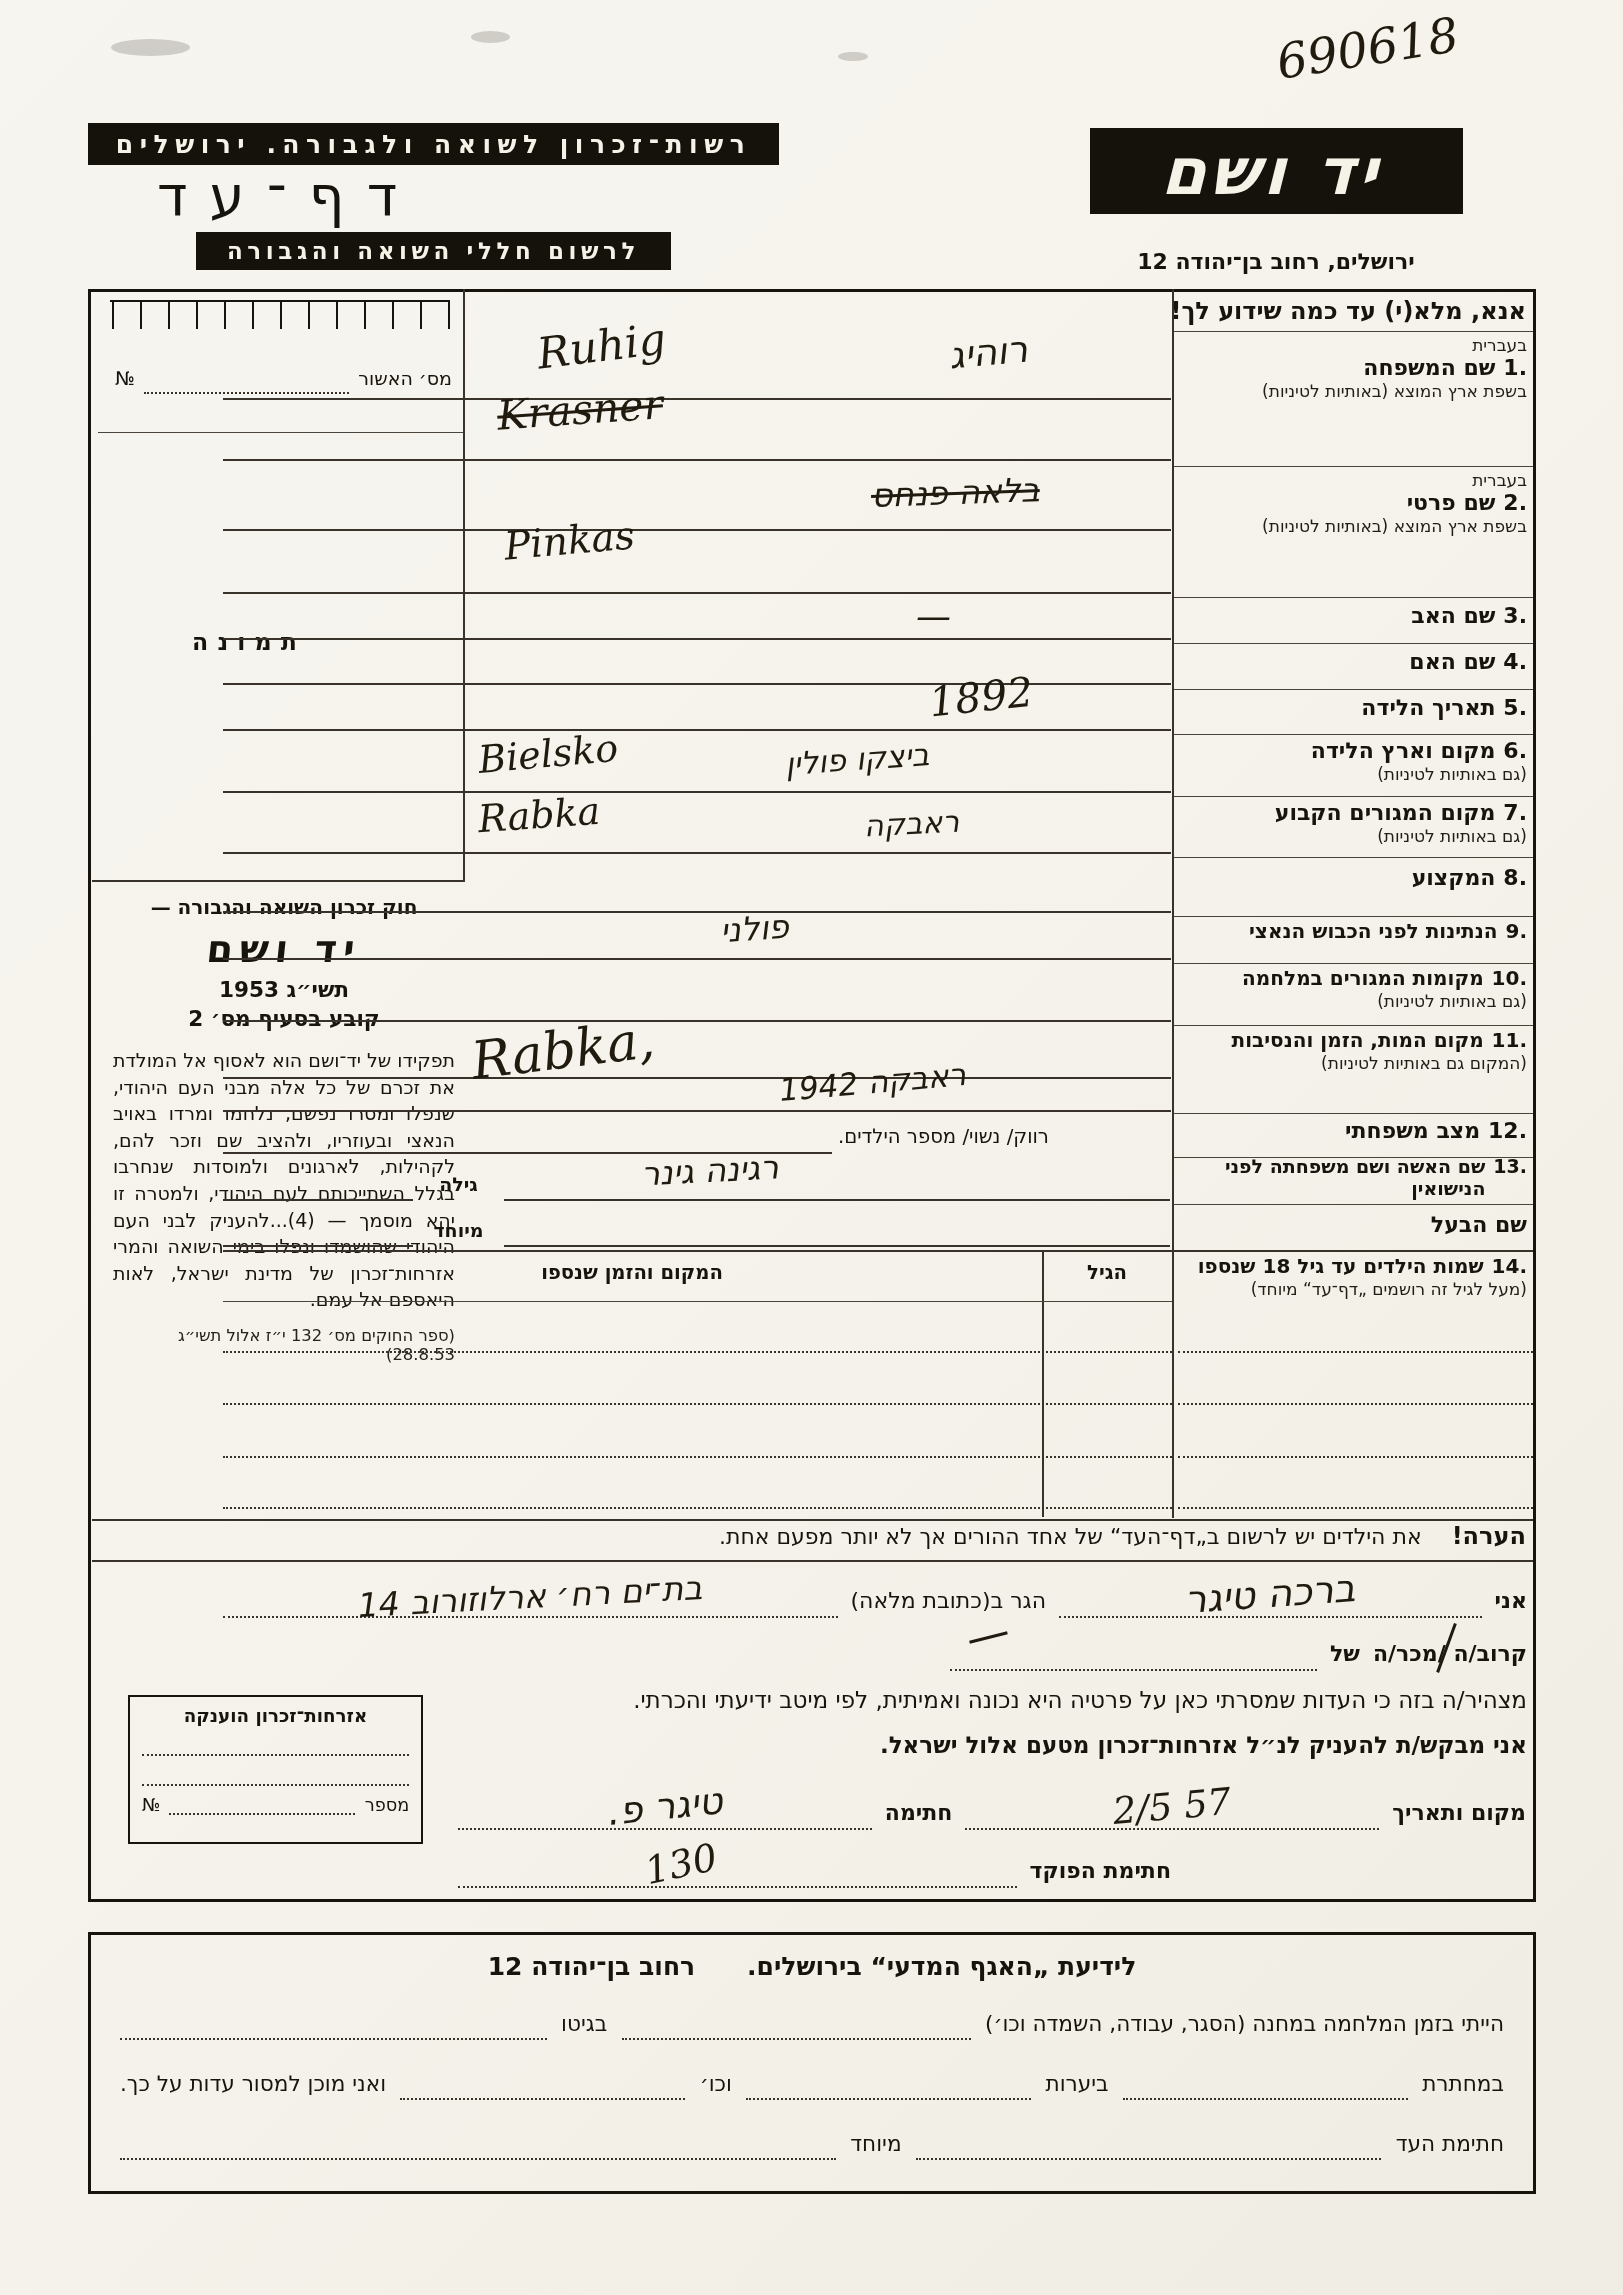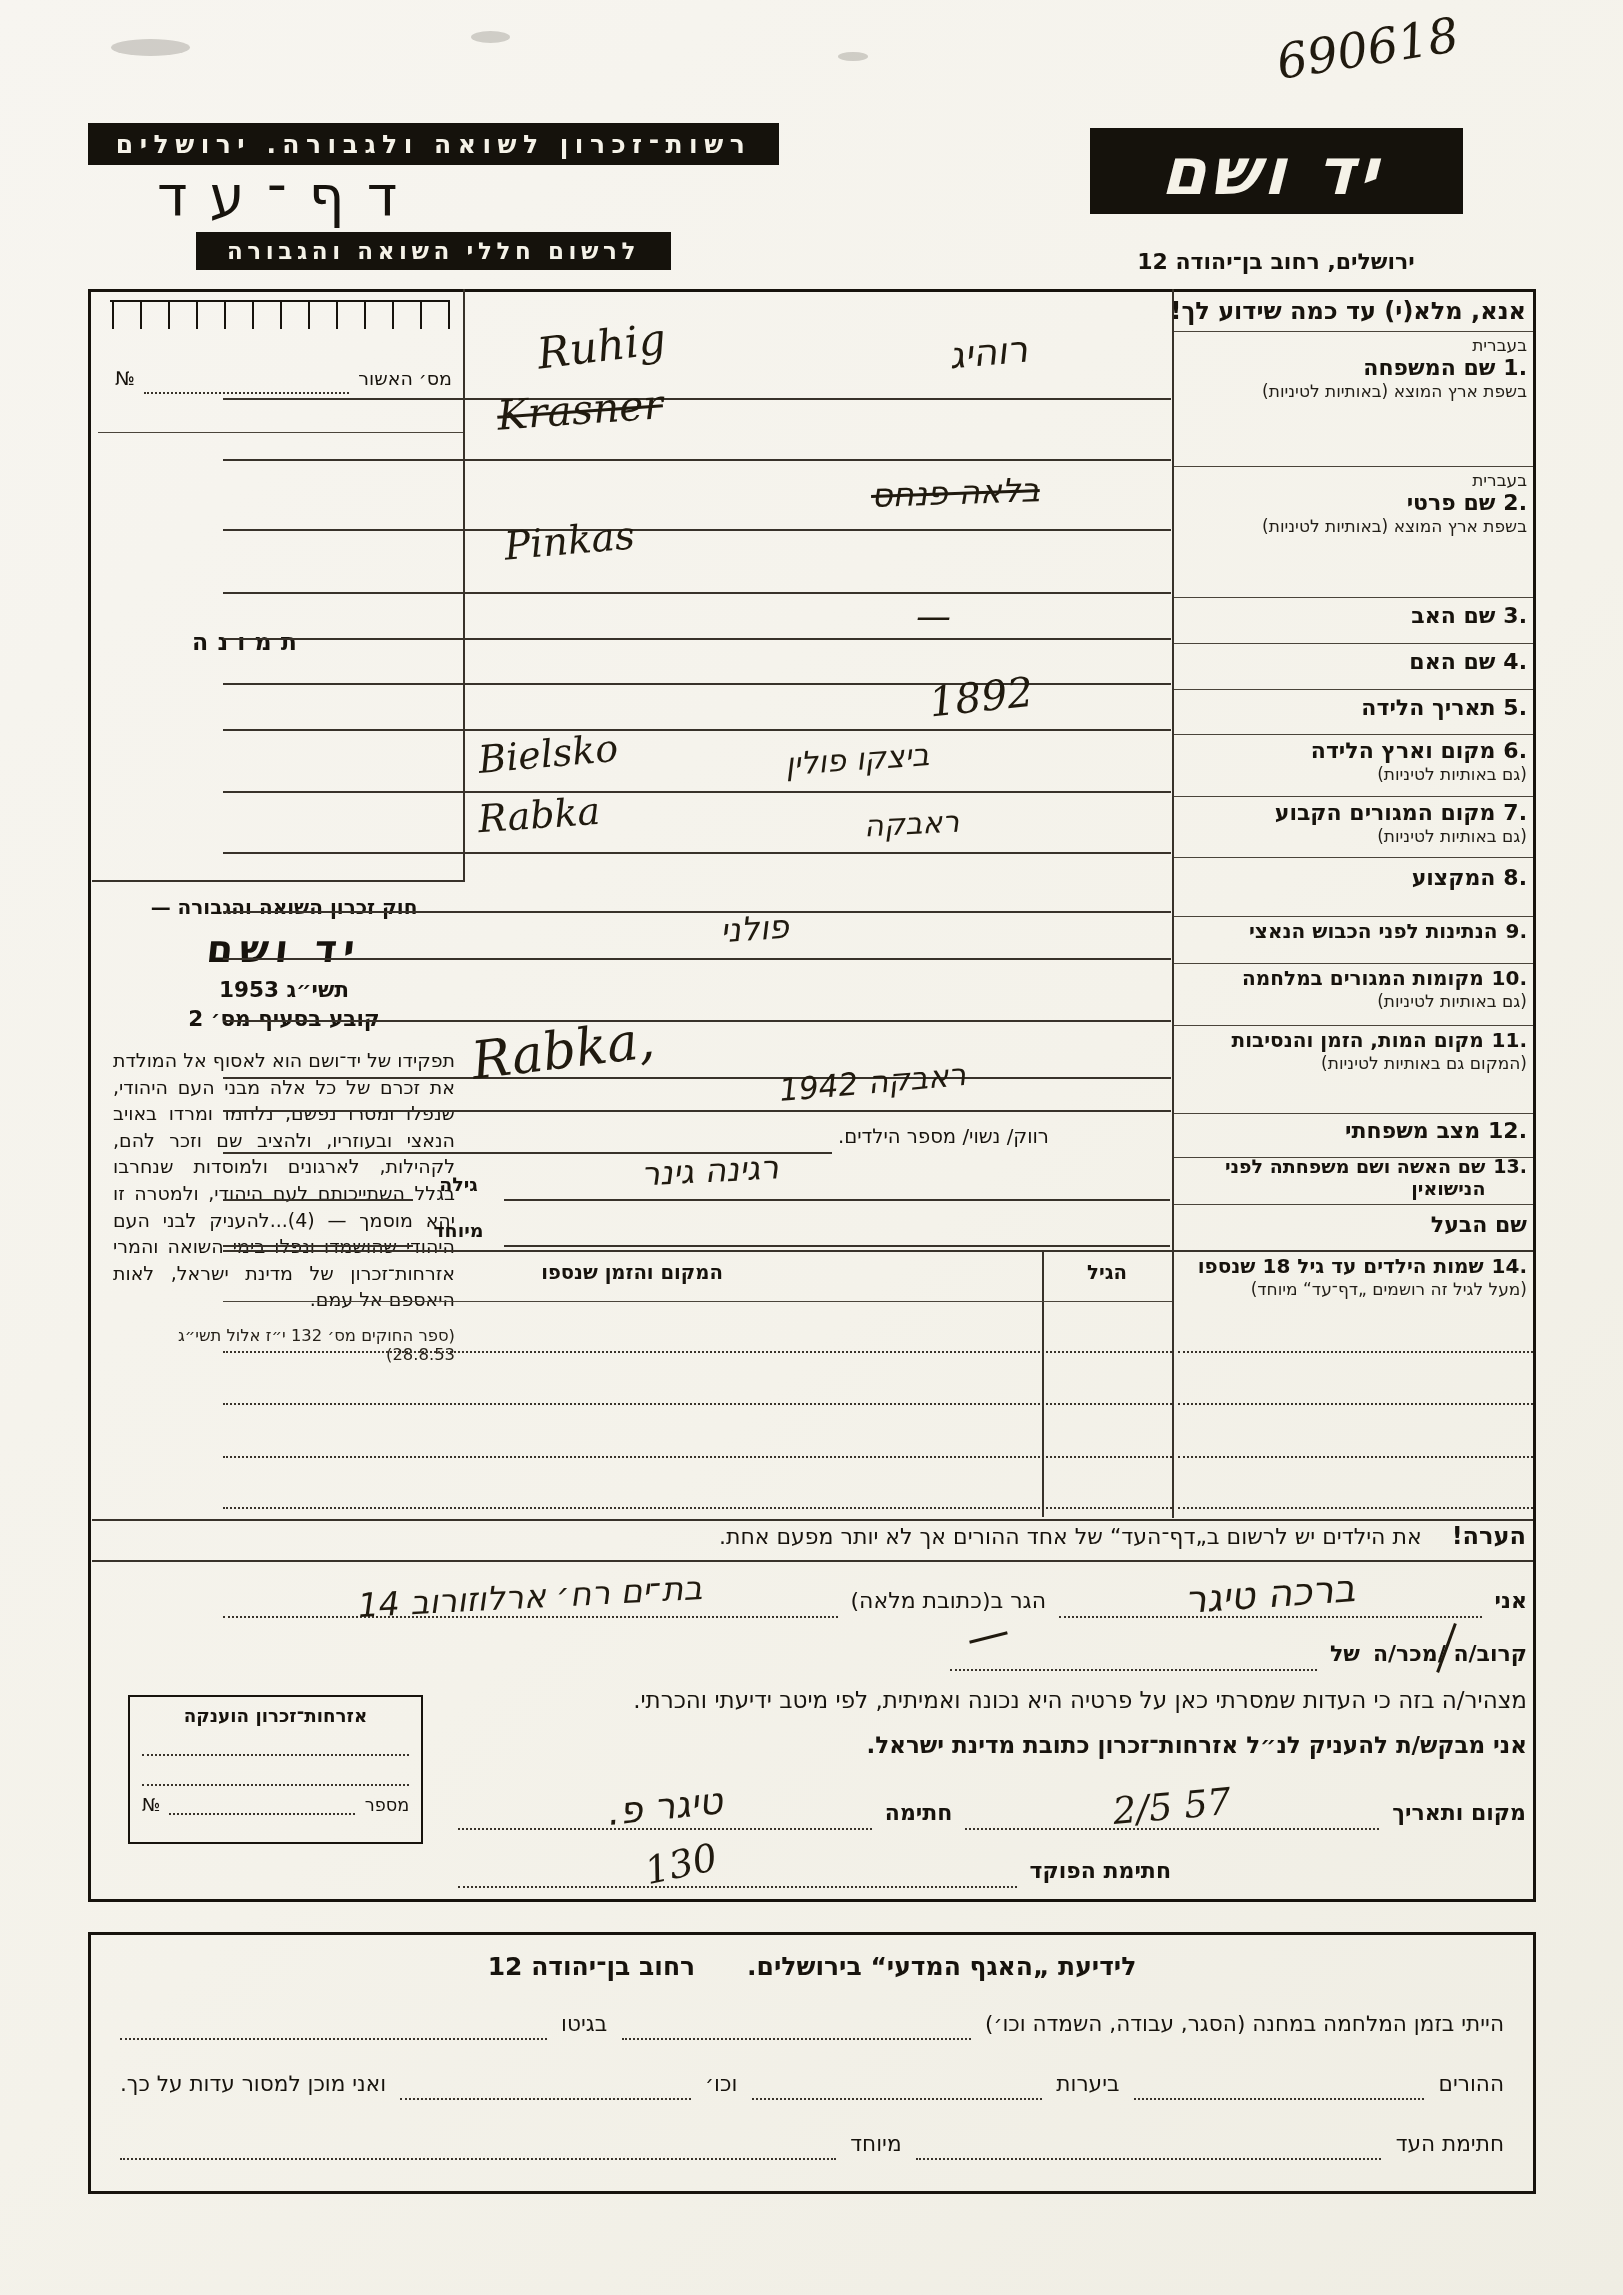--- a/index.html
+++ b/index.html
@@ -264,21 +264,21 @@
   <div class="frow" style="left:223px;top:1632px;width:1304px;height:39px">
     <div class="lab b">קרוב/ה /מכר/ה</div>
     <div class="lab b">של</div>
     <div class="fill" style="flex:0 0 367px"></div>
     <div class="spacer"></div>
   </div>
   <div class="abs" style="left:1445px;top:1622px;width:3.3px;height:52px;background:#201a0f;transform:rotate(20deg)"></div>
   <div class="abs" style="left:969px;top:1636px;width:39px;height:3.3px;background:#201a0f;transform:rotate(-14deg)"></div>
 
   <div class="abs" style="left:223px;top:1687px;width:1304px;text-align:right;font-size:23px;font-weight:400">מצהיר/ה בזה כי העדות שמסרתי כאן על פרטיה היא נכונה ואמיתית, לפי מיטב ידיעתי והכרתי.</div>
-  <div class="abs" style="left:223px;top:1732px;width:1304px;text-align:right;font-size:23px;font-weight:600">אני מבקש/ת להעניק לנ״ל אזרחות־זכרון כתובת מדינת ישראל.</div>
+  <div class="abs" style="left:223px;top:1732px;width:1304px;text-align:right;font-size:23px;font-weight:600">אני מבקש/ת להעניק לנ״ל אזרחות־זכרון מטעם אלול ישראל.</div>
 
   <div class="frow" style="left:458px;top:1782px;width:1068px;height:48px">
     <div class="lab b">מקום ותאריך</div>
     <div class="fill">
       <span class="hand lat" style="left:50%;transform:translateX(-50%) rotate(-5deg);font-size:37px">2/5 57</span>
     </div>
     <div class="lab b">חתימה</div>
     <div class="fill">
       <span class="hand he" style="left:50%;transform:translateX(-50%) rotate(-6deg);font-size:37px">טיגר פ.</span>
     </div>
@@ -323,21 +323,21 @@
       <span>לידיעת „האגף המדעי“ בירושלים.</span>
       <span>רחוב בן־יהודה 12</span>
     </div>
     <div class="prow" style="margin-top:30px">
       <span class="plab">הייתי בזמן המלחמה במחנה (הסגר, עבודה, השמדה וכו׳)</span>
       <div class="pfill" style="flex:.9"></div>
       <span class="plab">בגיטו</span>
       <div class="pfill" style="flex:1.1"></div>
     </div>
     <div class="prow" style="margin-top:31px">
-      <span class="plab">ההורים</span>
+      <span class="plab">במחתרת</span>
       <div class="pfill"></div>
       <span class="plab">ביערות</span>
       <div class="pfill"></div>
       <span class="plab">וכו׳</span>
       <div class="pfill"></div>
       <span class="plab">ואני מוכן למסור עדות על כך.</span>
     </div>
     <div class="prow" style="margin-top:31px">
       <span class="plab">חתימת העד</span>
       <div class="pfill" style="flex:1.3"></div>

